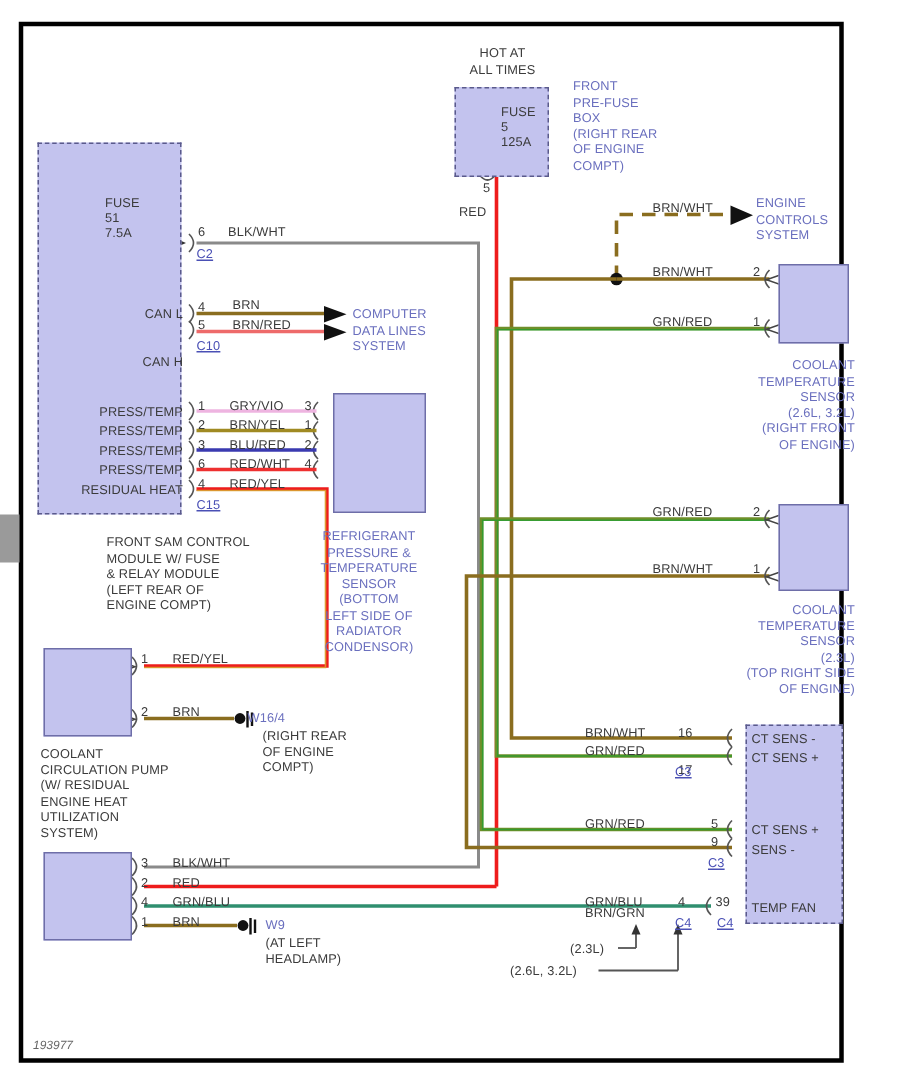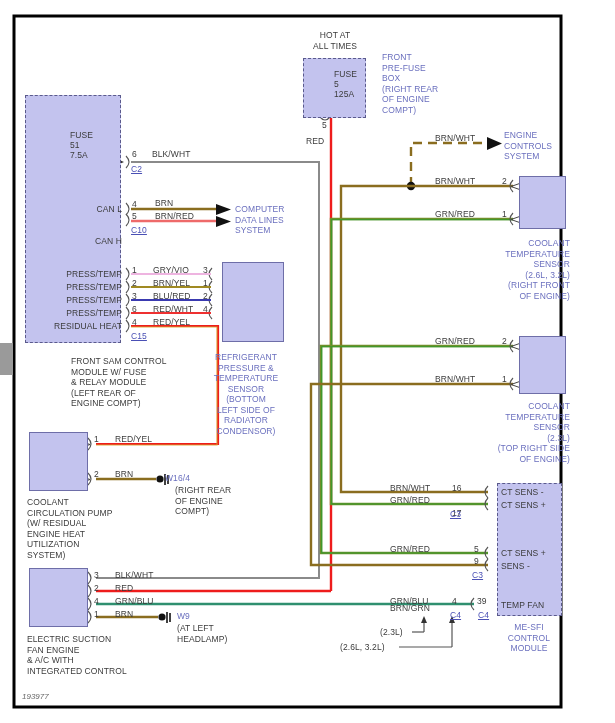--- a/index.html
+++ b/index.html
@@ -325,24 +325,20 @@
 COMPT)</div>
 
   <div class="lbl" style="left:94px;top:570px;">3</div>
   <div class="lbl" style="left:94px;top:583px;">2</div>
   <div class="lbl" style="left:94px;top:596px;">4</div>
   <div class="lbl" style="left:94px;top:609px;">1</div>
   <div class="lbl" style="left:115px;top:570px;">BLK/WHT</div>
   <div class="lbl" style="left:115px;top:583px;">RED</div>
   <div class="lbl" style="left:115px;top:596px;">GRN/BLU</div>
   <div class="lbl" style="left:115px;top:609px;">BRN</div>
-  <div class="lbl" style="left:27px;top:634px;">ELECTRIC SUCTION
-FAN ENGINE
-&amp; A/C WITH
-INTEGRATED CONTROL</div>
   <div class="lbl blue" style="left:177px;top:611px;">W9</div>
   <div class="lbl" style="left:177px;top:623px;">(AT LEFT
 HEADLAMP)</div>
 
   <div class="lbl" style="left:390px;top:483px;">BRN/WHT</div>
   <div class="lbl" style="left:452px;top:483px;">16</div>
   <div class="lbl" style="left:501px;top:487px;">CT SENS -</div>
   <div class="lbl" style="left:390px;top:495px;">GRN/RED</div>
   <div class="lbl" style="left:452px;top:508px;">17</div>
   <div class="lbl" style="left:501px;top:500px;">CT SENS +</div>
@@ -358,19 +354,16 @@
 
   <div class="lbl" style="left:390px;top:596px;">GRN/BLU</div>
   <div class="lbl" style="left:452px;top:596px;">4</div>
   <div class="lbl" style="left:477px;top:596px;">39</div>
   <div class="lbl" style="left:501px;top:600px;">TEMP FAN</div>
   <div class="lbl conn" style="left:450px;top:610px;">C4</div>
   <div class="lbl conn" style="left:478px;top:610px;">C4</div>
 
   <div class="lbl" style="left:380px;top:627px;">(2.3L)</div>
   <div class="lbl" style="left:340px;top:642px;">(2.6L, 3.2L)</div>
-  <div class="lbl blue ttl" style="left:487px;top:622px;width:84px;">ME-SFI
-CONTROL
-MODULE</div>
 
   <div class="diagnum" style="left:22px;top:692px;">193977</div>
 
 </div>
 
 </body></html>

